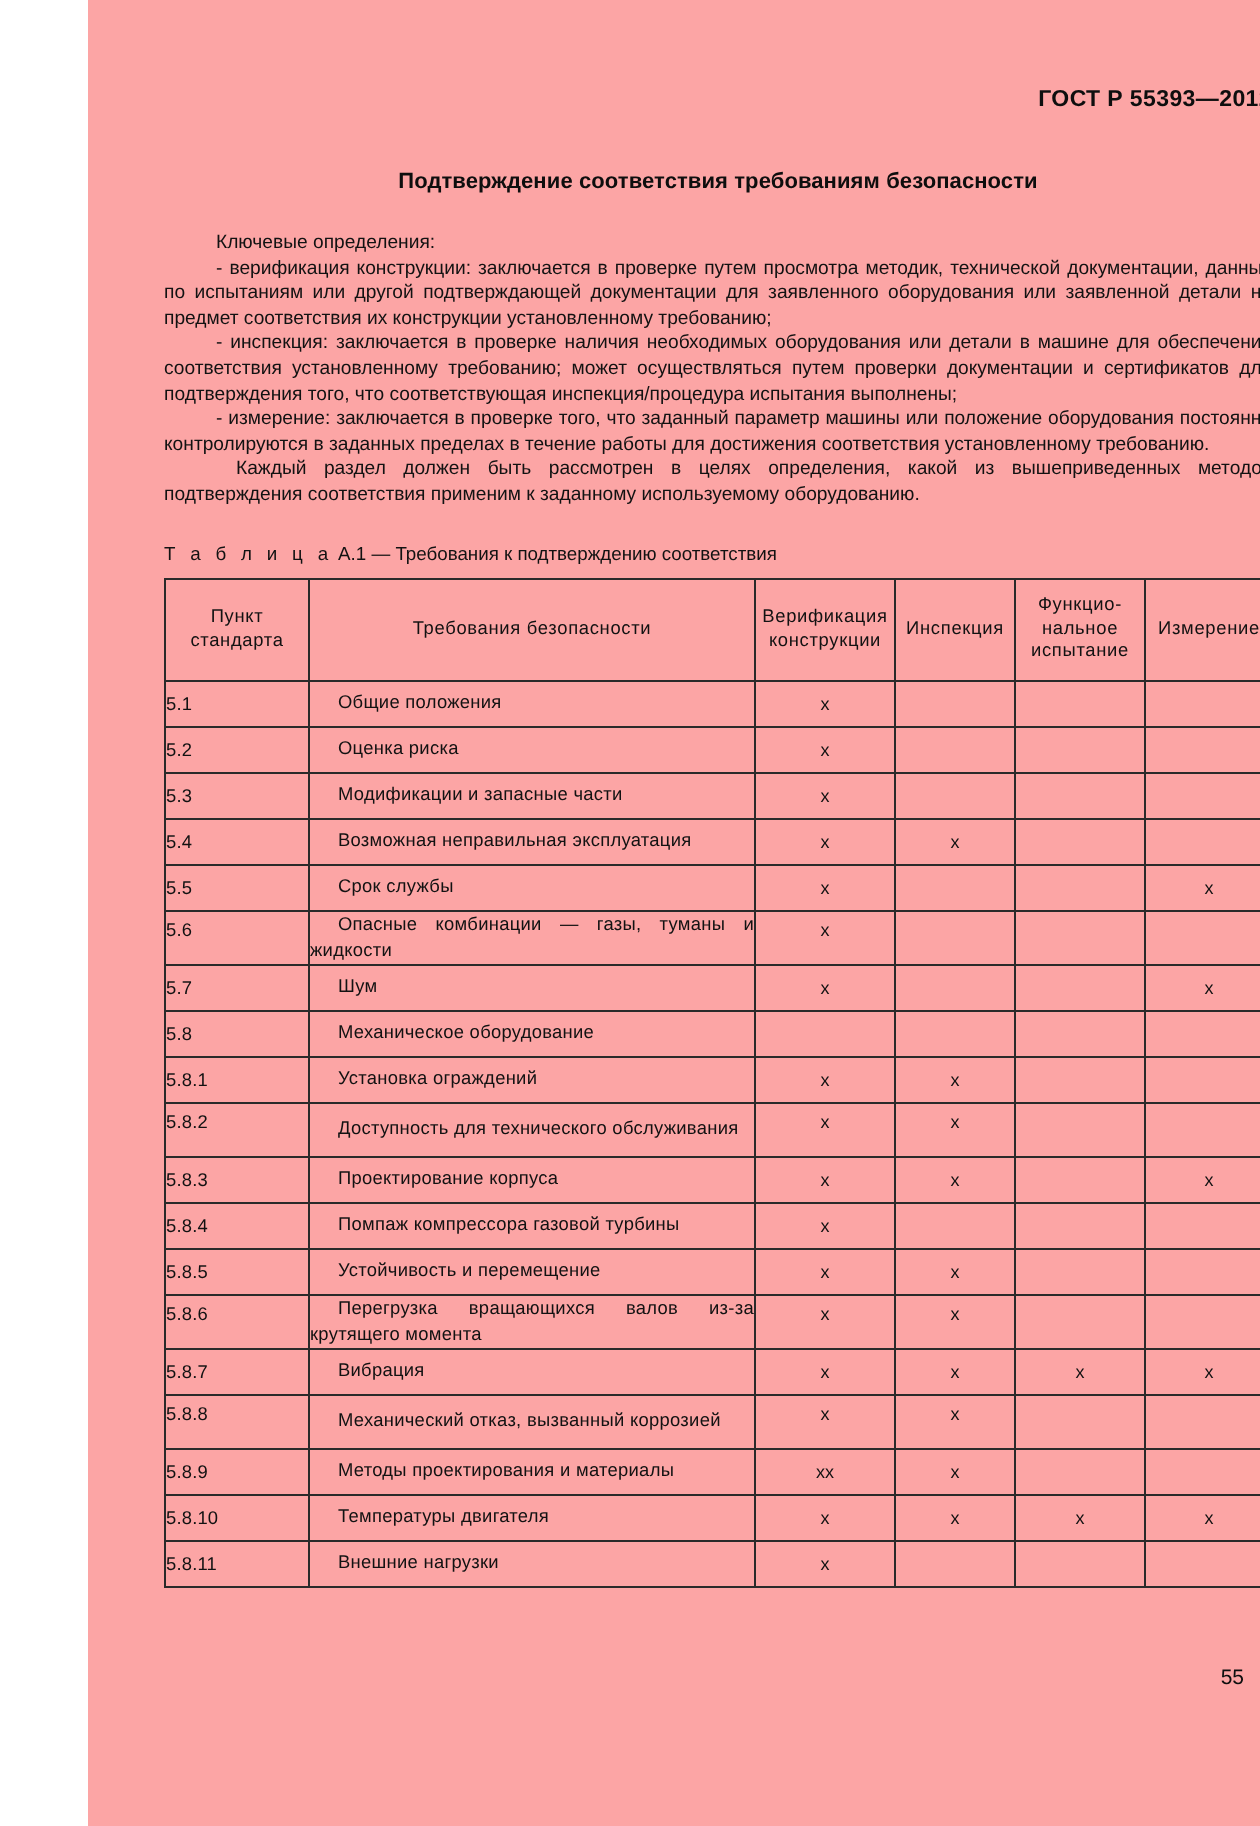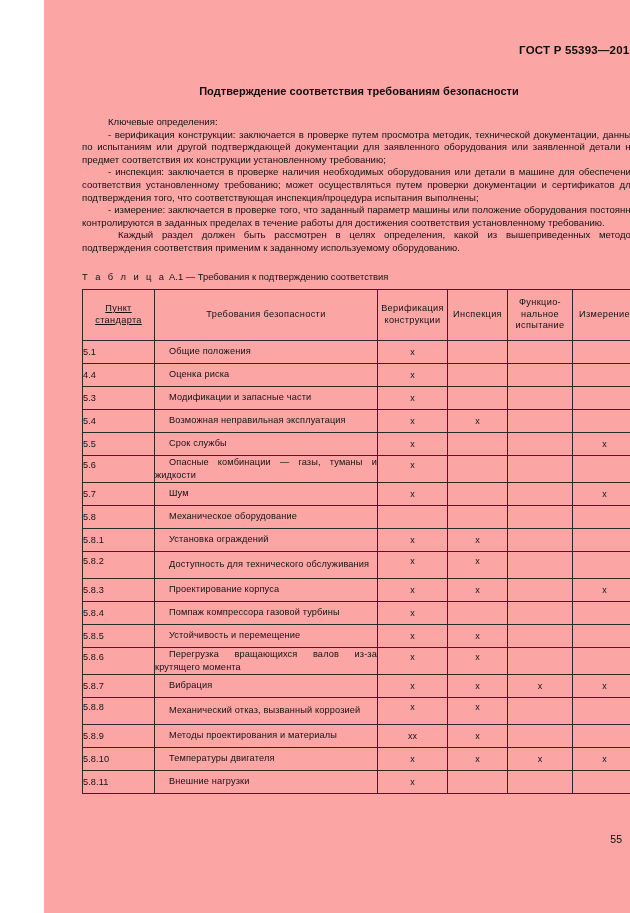--- a/index.html
+++ b/index.html
@@ -99,21 +99,21 @@
     vertical-align: middle;
   }
   table.req-table thead th {
     font-weight: normal;
     text-align: center;
     height: 46px;
     line-height: 11.5px;
     padding: 2px 3px;
     letter-spacing: 0.35px;
   }
-  thead th.h-clause { letter-spacing: 0.55px; text-decoration: underline; }
+  thead th.h-clause { letter-spacing: 0.55px; }
   thead th.h-req { letter-spacing: 0.9px; }
 
   td.c-clause {
     padding-left: 11px;
     height: 22px;
     letter-spacing: 0.1px;
   }
   td.c-req {
     padding: 3px 10px 3px 14px;
     text-align: justify;
@@ -205,21 +205,21 @@
       <tbody id="table-body">
           <tr>
             <td class="c-clause">5.1</td>
             <td class="c-req">Общие положения</td>
             <td class="c-mark">x</td>
             <td class="c-mark"></td>
             <td class="c-mark"></td>
             <td class="c-mark"></td>
           </tr>
           <tr>
-            <td class="c-clause">4.4</td>
+            <td class="c-clause">5.2</td>
             <td class="c-req">Оценка риска</td>
             <td class="c-mark">x</td>
             <td class="c-mark"></td>
             <td class="c-mark"></td>
             <td class="c-mark"></td>
           </tr>
           <tr>
             <td class="c-clause">5.3</td>
             <td class="c-req">Модификации и запасные части</td>
             <td class="c-mark">x</td>

